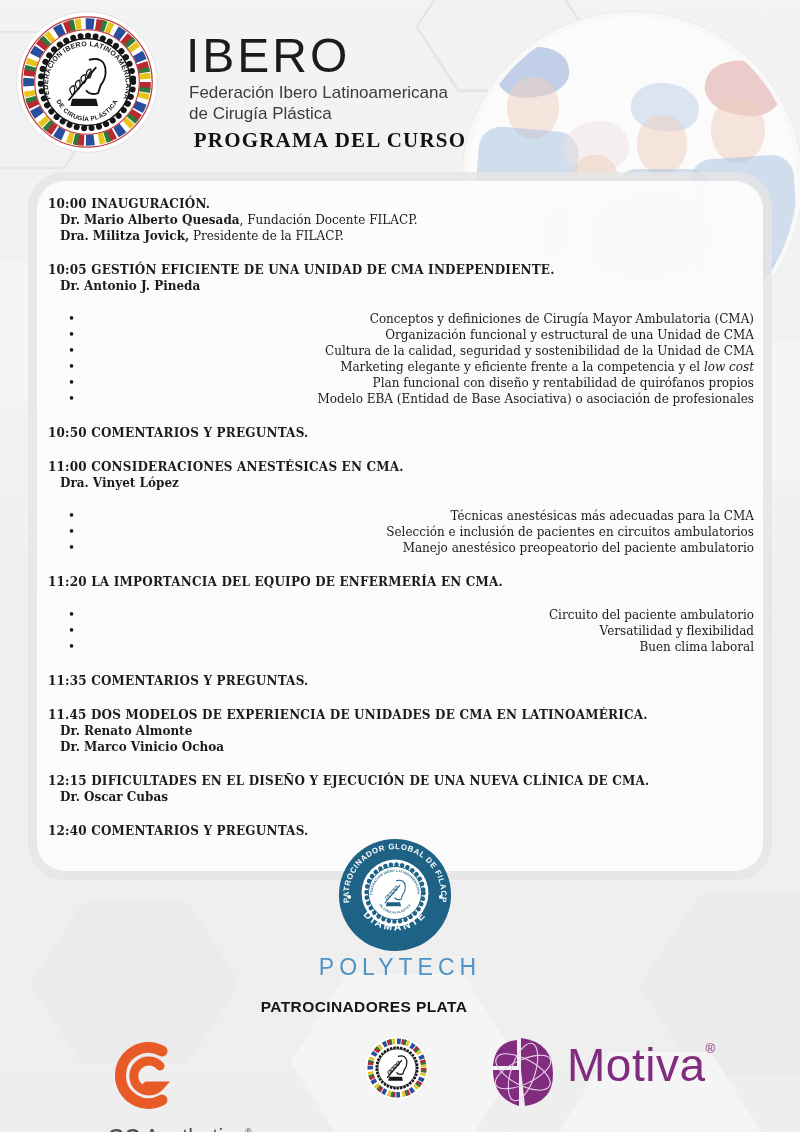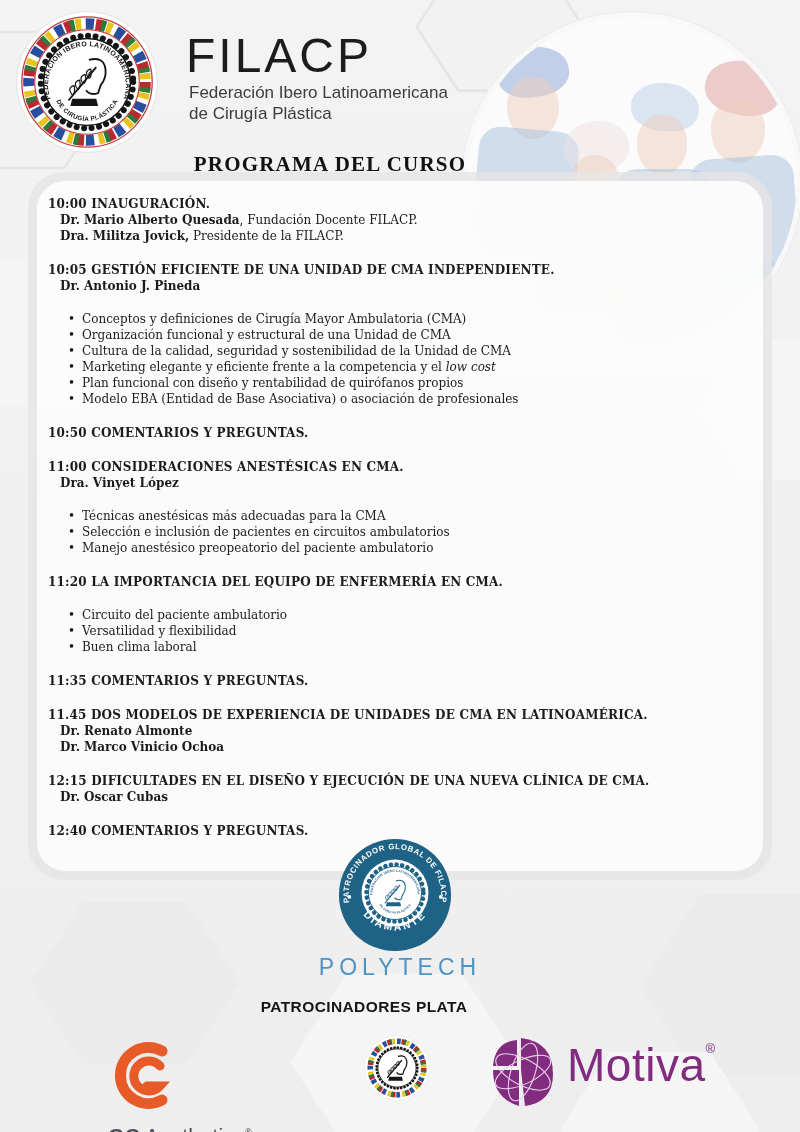--- a/index.html
+++ b/index.html
@@ -39,31 +39,31 @@
   
   .card-outer{position:absolute;left:28px;top:172px;width:744px;height:708px;border-radius:36px;
               background:rgba(230,229,229,.8);z-index:2;}
   .card-inner{position:absolute;inset:9px;border-radius:28px;background:rgba(255,255,255,.84);}
 
   
   .seal-lg{position:absolute;left:12px;top:8px;width:150px;height:148px;z-index:3;}
   .brand{position:absolute;left:186px;top:28px;z-index:3;color:#1c1c1e;font-size:48px;
          letter-spacing:3px;font-weight:400;}
   .brand-sub{position:absolute;left:189px;top:82px;z-index:3;color:#3c3c3e;font-size:17px;line-height:21px;}
-  .page-title{position:absolute;left:100px;top:152px;width:460px;text-align:center;z-index:3;
+  .page-title{position:absolute;left:100px;top:128px;width:460px;text-align:center;z-index:3;
               font-family:"Liberation Serif",serif;font-weight:700;font-size:21px;letter-spacing:1.2px;color:#121212;}
 
   
   .schedule{position:absolute;left:48px;top:196px;width:706px;z-index:3;
             font-family:"DejaVu Serif","Liberation Serif",serif;font-size:12px;line-height:16px;color:#1b1b1b;}
   .s-item{margin:0 0 18px 0;}
   .s-head{font-weight:700;letter-spacing:.2px;}
   .s-speaker{padding-left:12px;}
   .s-speaker .b{font-weight:700;}
-  .s-bullets{margin:17px 0 0 20px;padding:0;list-style:none;}
+  .s-bullets{margin:17px 0 0 20px;padding:0;list-style:none;text-align:right;}
   .s-bullets li{position:relative;padding-left:14px;line-height:16px;}
   .s-bullets li::before{content:"\2022";position:absolute;left:0;top:0;}
 
   
   .seal-dia{position:absolute;left:336px;top:836px;width:118px;height:118px;z-index:4;}
   .polytech{position:absolute;left:300px;top:954px;width:200px;text-align:center;z-index:4;
             color:#4e93c6;font-size:23px;font-weight:400;letter-spacing:5px;}
 
   
   .plata{position:absolute;left:0;top:998px;width:728px;text-align:center;z-index:4;
@@ -140,21 +140,21 @@
   </text>
   <g stroke="#151515" fill="none" stroke-width="2" transform="translate(80,80)">
     <path d="M 2 -24 q 16 -4 18 10 q 1 10 -5 17 l -3 9 q -9 3 -13 -3"></path>
     <path d="M 6 -12 q -5 1 -4 6" stroke-width="1.1"></path>
     <path d="M -20 20 L 10 -16"></path>
     <path d="M -16 14 q -6 -8 2 -10 q 2 8 -2 10 M -10 8 q -6 -8 2 -10 q 2 8 -2 10 M -4 2 q -6 -8 2 -10 q 2 8 -2 10 M 2 -4 q -6 -8 2 -10 q 2 8 -2 10" stroke-width="1.3"></path>
     <path d="M -16 18 h 26 l 2 8 h -30 z" fill="#151515" stroke="none"></path>
   </g>
 </svg>
 
-<div class="brand">FILACP</div>
+<div class="brand">IBERO</div>
 <div class="brand-sub">
   <div>Federación Ibero Latinoamericana</div>
   <div>de Cirugía Plástica</div>
 </div>
 <div class="page-title">PROGRAMA DEL CURSO</div>
 
 <div class="schedule">
     <div class="s-item">
       <div class="s-head">10:00 INAUGURACIÓN.</div>
       <div class="s-speaker"><span class="b">Dr. Mario Alberto Quesada</span><span>, Fundación Docente FILACP.</span></div>

